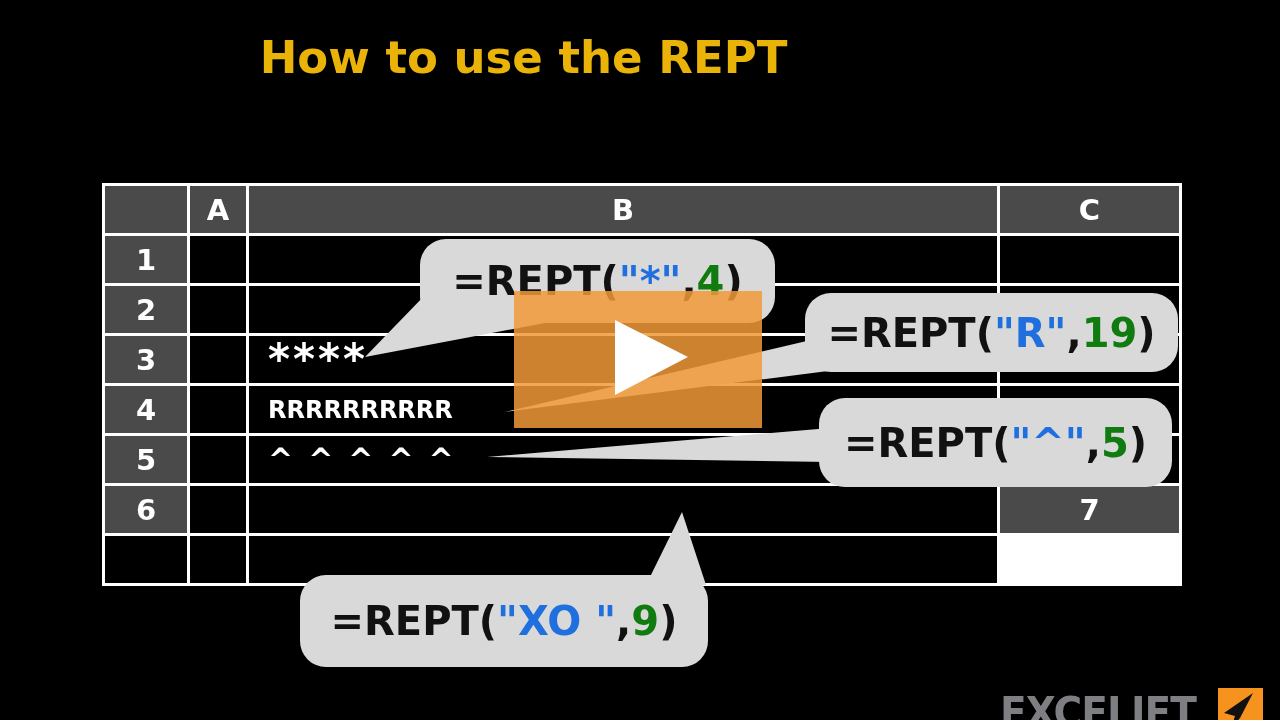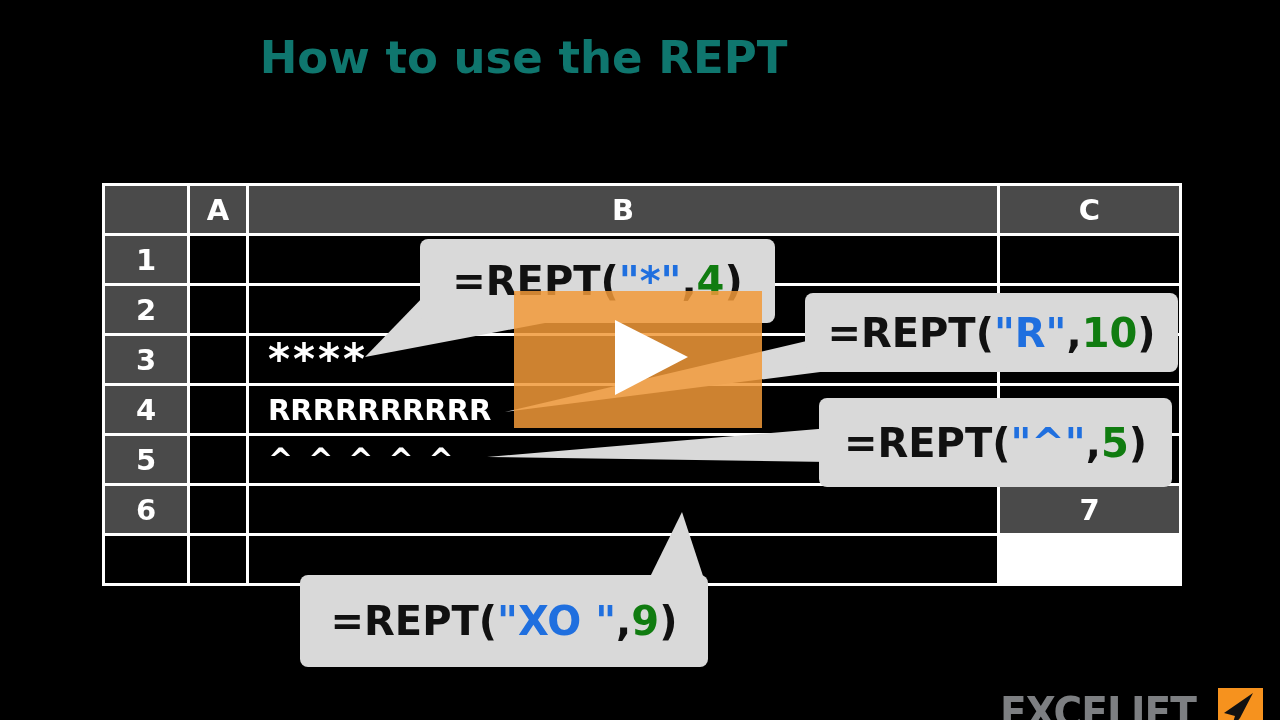--- a/index.html
+++ b/index.html
@@ -1,37 +1,37 @@
 <!DOCTYPE html>
 <html><head>
 <meta charset="utf-8">
 <style>
   * { margin:0; padding:0; box-sizing:border-box; }
   html,body { width:1280px; height:720px; background:#000; overflow:hidden; }
   body { font-family:"DejaVu Sans","Liberation Sans",sans-serif; position:relative; }
   .abs { position:absolute; }
 
   
-  .title { left:0; top:32px; width:1047px; text-align:center; color:#0f766e;
+  .title { left:0; top:32px; width:1047px; text-align:center; color:#eab308;
            font-weight:bold; font-size:45px; line-height:52px; letter-spacing:0px; z-index:2; }
 
   
   .grid { left:102px; top:183px; display:grid;
           grid-template-columns:82px 56px 748px 179px;
           grid-template-rows:repeat(8,47px);
           gap:3px; background:#fff; border:3px solid #fff; z-index:1; }
   .hdr  { background:#4a4a4a; color:#fff; font-weight:bold; font-size:29px;
           display:flex; align-items:center; justify-content:center; }
-  .cell { background:#000; color:#fff; font-weight:bold; font-size:29px;
+  .cell { background:#000; color:#fff; font-weight:bold; font-size:24px;
           display:flex; align-items:center; padding-left:19px; white-space:nowrap; overflow:hidden; }
   .stars  { font-size:42px; letter-spacing:3px; }
   .carets { letter-spacing:15px; font-size:30px; }
 
   
-  .bubble { background:#d9d9d9; border-radius:8px; display:flex; align-items:center;
+  .bubble { background:#d9d9d9; border-radius:26px; display:flex; align-items:center;
             justify-content:center; font-weight:bold; font-size:40px; color:#111;
             white-space:pre; z-index:6; }
   .fb { color:#1f6fdf; }
   .fg { color:#107c10; }
   #tails { left:0; top:0; z-index:5; pointer-events:none; }
   #bubble-1 { left:420px; top:239px; width:355px; height:84px; }
   #bubble-2 { left:805px; top:293px; width:373px; height:79px; }
   #bubble-3 { left:819px; top:398px; width:353px; height:89px; }
   #bubble-4 { left:300px; top:575px; width:408px; height:92px; }
 
@@ -99,21 +99,21 @@
   <polygon points="365,357 428,292 545,323" fill="#d9d9d9"></polygon>
   <polygon points="505,412 828,336 828,371" fill="#d9d9d9"></polygon>
   <polygon points="487,457 830,428 830,462" fill="#d9d9d9"></polygon>
   <polygon points="682,512 646,585 706,585" fill="#d9d9d9"></polygon>
 </svg>
 
 <div id="bubble-1" class="abs bubble">
   <span>=REPT(</span><span class="fb">"*"</span><span>,</span><span class="fg">4</span><span>)</span>
 </div>
 <div id="bubble-2" class="abs bubble">
-  <span>=REPT(</span><span class="fb">"R"</span><span>,</span><span class="fg">10</span><span>)</span>
+  <span>=REPT(</span><span class="fb">"R"</span><span>,</span><span class="fg">19</span><span>)</span>
 </div>
 <div id="bubble-3" class="abs bubble">
   <span>=REPT(</span><span class="fb">"^"</span><span>,</span><span class="fg">5</span><span>)</span>
 </div>
 <div id="bubble-4" class="abs bubble">
   <span>=REPT(</span><span class="fb">"XO "</span><span>,</span><span class="fg">9</span><span>)</span>
 </div>
 
 <div class="abs play">
   <svg width="248" height="137" viewBox="0 0 248 137">

